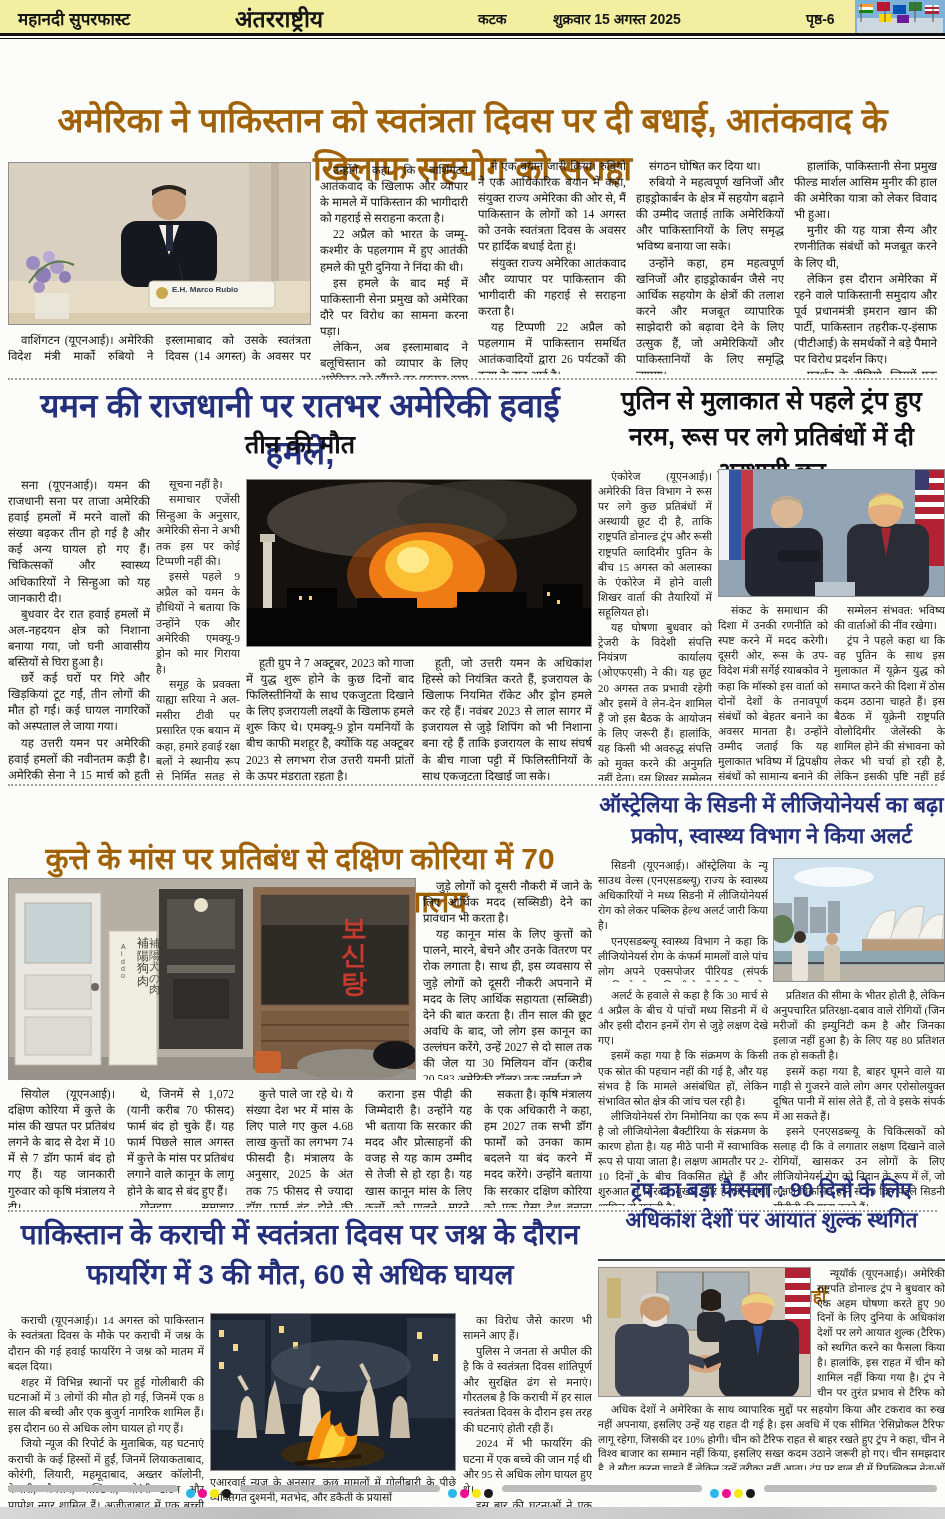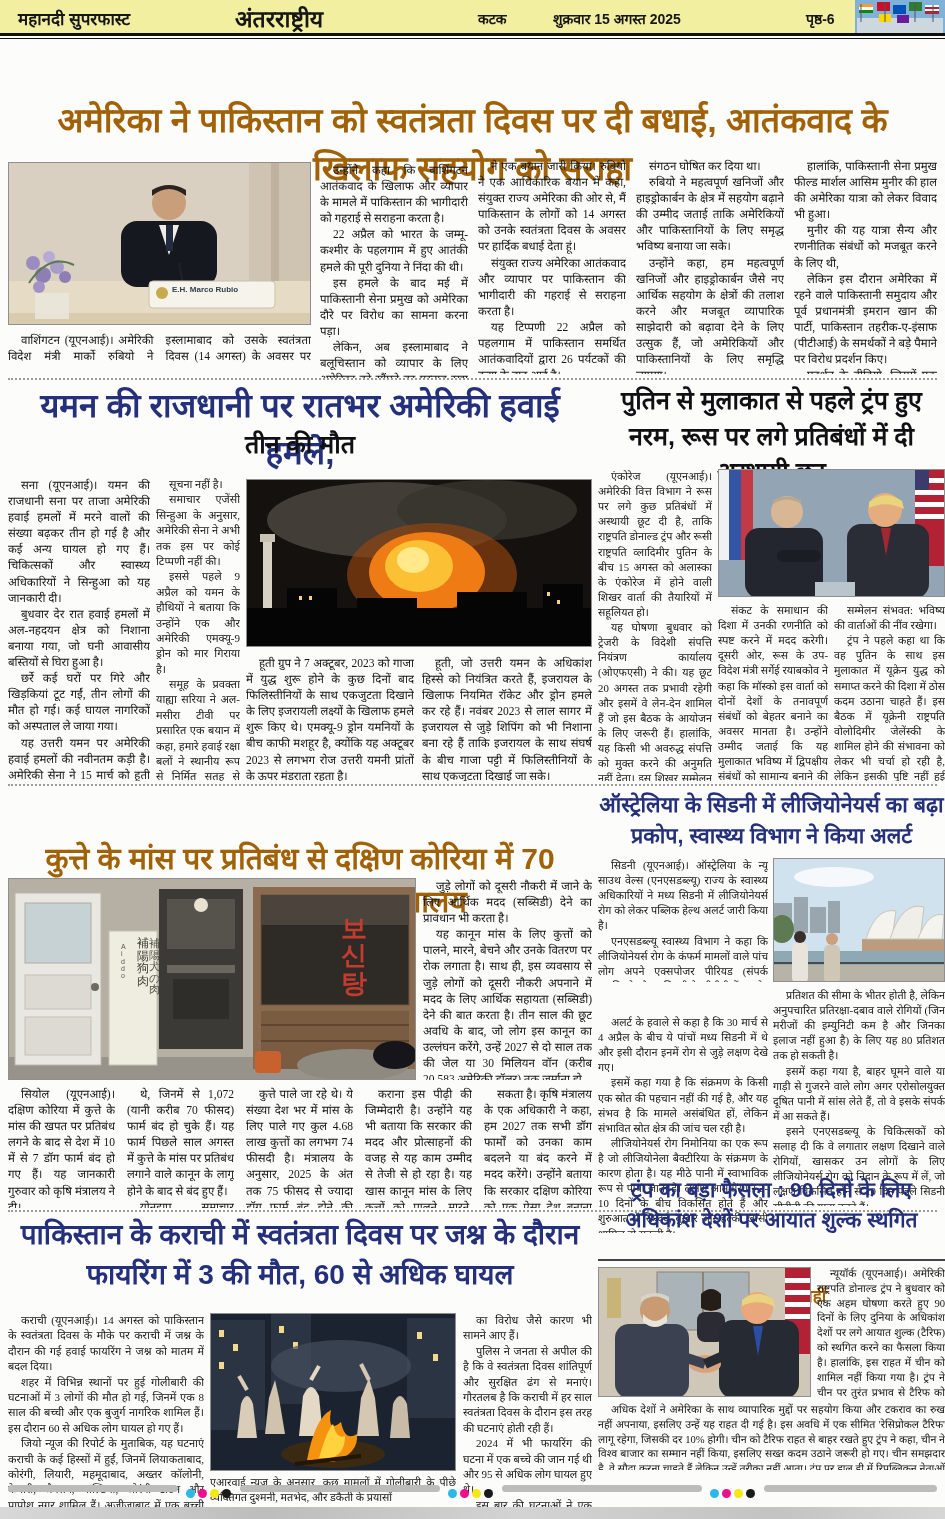--- a/index.html
+++ b/index.html
@@ -307,21 +307,21 @@
       <rect x="0" y="106" width="172" height="18" fill="#b8b3a7"></rect>
       <line x1="0" y1="104" x2="172" y2="104" stroke="#4a4a4a" stroke-width="2"></line>
       <g>
         <circle cx="26" cy="78" r="6" fill="#3a2f28"></circle>
           <rect x="18" y="84" width="16" height="40" rx="5" fill="#e8e4dc"></rect>
         <circle cx="58" cy="80" r="6" fill="#caa07e"></circle>
           <rect x="50" y="86" width="16" height="38" rx="5" fill="#cfc6b5"></rect>
       </g>
       <ellipse cx="8" cy="70" rx="12" ry="14" fill="#5d7a52"></ellipse>
     </svg>
-    <div class="abs col" style="left:0;top:198px;width:170px;height:218px;font-size:10.8px;margin-top:27px;">
+    <div class="abs col" style="left:0;top:198px;width:170px;height:218px;font-size:10.8px;">
         <p>अलर्ट के हवाले से कहा है कि 30 मार्च से 4 अप्रैल के बीच ये पांचों मध्य सिडनी में थे और इसी दौरान इनमें रोग से जुड़े लक्षण देखे गए।</p>
         <p>इसमें कहा गया है कि संक्रमण के किसी एक स्रोत की पहचान नहीं की गई है, और यह संभव है कि मामले असंबंधित हों, लेकिन संभावित स्रोत क्षेत्र की जांच चल रही है।</p>
         <p>लीजियोनेयर्स रोग निमोनिया का एक रूप है जो लीजियोनेला बैक्टीरिया के संक्रमण के कारण होता है। यह मीठे पानी में स्वाभाविक रूप से पाया जाता है। लक्षण आमतौर पर 2-10 दिनों के बीच विकसित होते हैं और शुरुआत में सिरदर्द, बुखार और हल्की खांसी शामिल हो सकती है।</p>
       </div>
     <div class="abs col" style="left:175px;top:198px;width:172px;height:218px;font-size:10.8px;">
         <p>प्रतिशत की सीमा के भीतर होती है, लेकिन अनुपचारित प्रतिरक्षा-दबाव वाले रोगियों (जिन मरीजों की इम्युनिटी कम है और जिनका इलाज नहीं हुआ है) के लिए यह 80 प्रतिशत तक हो सकती है।</p>
         <p>इसमें कहा गया है, बाहर घूमने वाले या गाड़ी से गुजरने वाले लोग अगर एरोसोलयुक्त दूषित पानी में सांस लेते हैं, तो वे इसके संपर्क में आ सकते हैं।</p>
         <p>इसने एनएसडब्ल्यू के चिकित्सकों को सलाह दी कि वे लगातार लक्षण दिखाने वाले रोगियों, खासकर उन लोगों के लिए लीजियोनेयर्स रोग को निदान के रूप में लें, जो लक्षण विकसित होने से 10 दिन पहले सिडनी सीडीबी की यात्रा करते हैं।</p>
       </div>
   </div>

